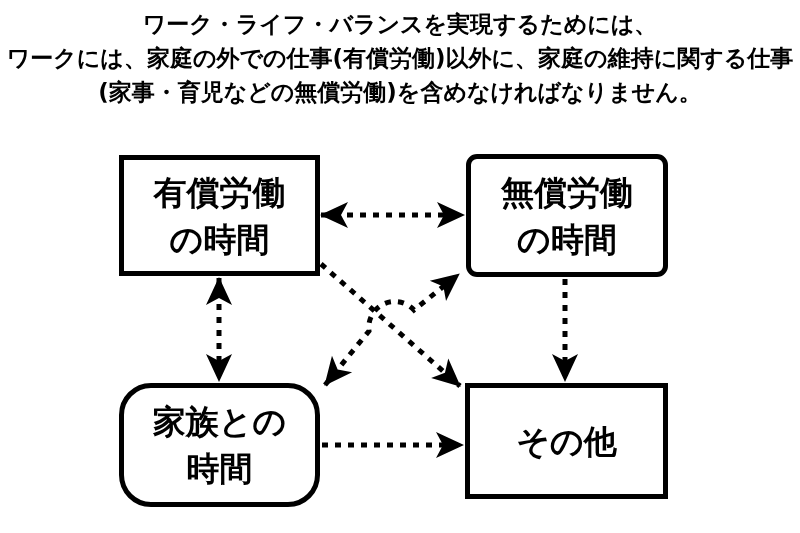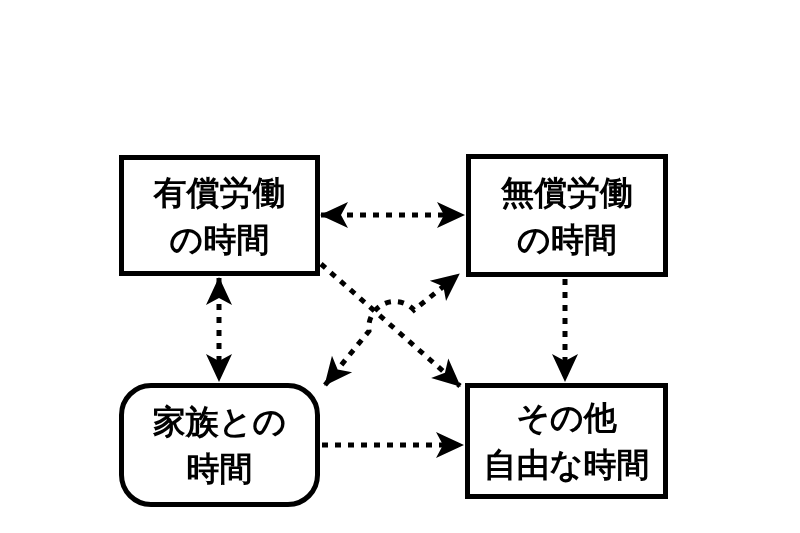--- a/index.html
+++ b/index.html
@@ -39,40 +39,45 @@
     align-items: center;
     justify-content: center;
     text-align: right;
     font-weight: bold;
     font-size: 33px;
     line-height: 47px;
     color: #000000;
     white-space: nowrap;
   }
   #node-paid  { left: 119px; top: 155px; width: 201px; height: 121px; }
-  #node-unpaid{ left: 466px; top: 154px; width: 202px; height: 123px; }
+  #node-unpaid{ left: 466px; top: 154px; width: 202px; height: 123px; border-radius: 11px; }
   #node-family{ left: 119px; top: 383px; width: 201px; height: 124px; border-radius: 32px; }
   #node-other { left: 465px; top: 383px; width: 203px; height: 116px; }
   #arrow-layer {
     position: absolute;
     left: 0; top: 0;
     width: 800px; height: 533px;
   }
   #arrow-layer path.edge {
     fill: none;
     stroke: #000000;
     stroke-width: 5px;
     stroke-dasharray: 6 7;
   }
 </style>
 </head>
 <body>
 
 <div id="page">
 
+  <div class="title-block">
+    <div>ワーク・ライフ・バランスを実現するためには、</div>
+    <div>ワークには、家庭の外での仕事(有償労働)以外に、家庭の維持に関する仕事</div>
+    <div>(家事・育児などの無償労働)を含めなければなりません。</div>
+  </div>
 
   <svg id="arrow-layer" width="800" height="533" viewBox="0 0 800 533" xmlns="http://www.w3.org/2000/svg">
     <defs>
       <marker id="ah" markerUnits="userSpaceOnUse" markerWidth="30" markerHeight="28" viewBox="0 0 30 28" refX="28" refY="14" orient="auto-start-reverse">
         <path d="M1,1 L29,14 L1,27 L8,14 Z" fill="#000000"></path>
       </marker>
     </defs>
 
     <path class="edge" d="M 321,215 L 464,215" marker-start="url(#ah)" marker-end="url(#ah)"></path>
 
@@ -97,16 +102,15 @@
     <span>の時間</span>
   </div>
 
   <div class="node" id="node-family">
     <span>家族との</span>
     <span>時間</span>
   </div>
 
   <div class="node" id="node-other">
     <span>その他</span>
-    <span>自由な時間</span>
   </div>
 
 </div>
 
 </body></html>

